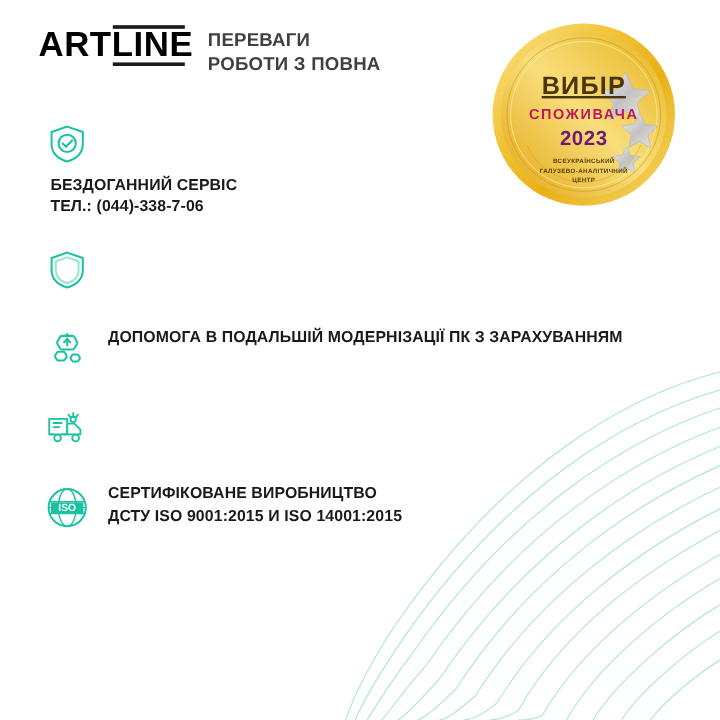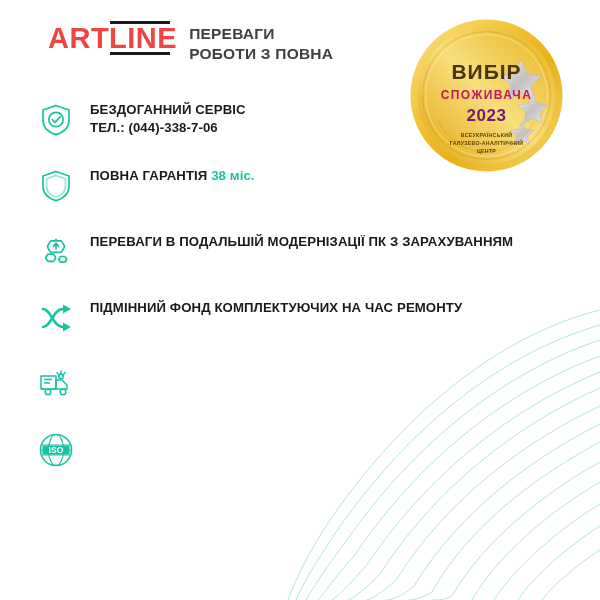--- a/index.html
+++ b/index.html
@@ -35,24 +35,23 @@
     display: flex;
     align-items: flex-start;
     gap: 12px;
   }
   .logo {
     position: relative;
     font-family: "Liberation Sans", sans-serif;
     font-weight: bold;
     font-size: 29px;
     letter-spacing: 0.5px;
-    color: #ef4444;
+    color: #000000;
     line-height: 1;
     padding-top: 2px;
-    margin-left: 16px;
   }
   .logo .bar-top,
   .logo .bar-bottom {
     position: absolute;
     left: 62px;
     width: 60px;
     height: 3px;
     background: #1a1a1a;
   }
   .logo .bar-top { top: -1px; }
@@ -77,20 +76,21 @@
   }
   .badge-text-vybir {
     position: absolute;
     left: 0; right: 0;
     top: 42px;
     text-align: center;
     font-weight: bold;
     font-size: 21px;
     color: #4a3408;
     letter-spacing: 1px;
+    text-decoration: underline;
   }
   .badge-text-spozh {
     position: absolute;
     left: 0; right: 0;
     top: 70px;
     text-align: center;
     font-weight: bold;
     font-size: 12px;
     color: #be185d;
     letter-spacing: 1.4px;
@@ -143,21 +143,21 @@
     padding-top: 3px;
     font-weight: bold;
     font-size: 13.2px;
     line-height: 1.38;
     color: #1a1a1a;
     letter-spacing: 0.1px;
   }
   .feature .txt .accent { color: #19c3a0; }
   .feature .txt .line2 { display: block; }
 
-  .f1 { margin-top: 2px; }
+  .f1 { margin-top: 2px; flex-direction: column; }
   .f-iso .txt { padding-top: 1px; }
 </style>
 </head>
 <body>
 
 <div class="page">
 
   <svg class="swoosh" viewBox="0 0 330 330">
     <g fill="none" stroke="#8fd9c8" stroke-width="0.9" opacity="0.75">
       <path d="M330 40 C 250 60, 150 120, 60 250 C 40 280, 25 310, 18 330"></path>
@@ -247,54 +247,38 @@
       </div>
     </div>
 
     <div class="feature">
       <div class="ico">
         <svg width="34" height="34" viewBox="0 0 34 34" fill="none" stroke="#19c3a0" stroke-width="1.7">
           <path d="M17 2.5 L30 7 v10 c0 7.5 -5.6 12.4 -13 14.6 C9.6 29.4 4 24.5 4 17 V7 Z"></path>
           <path d="M17 6.5 L26.5 9.8 v7.2 c0 5.6 -4.1 9.4 -9.5 11.1 -5.4 -1.7 -9.5 -5.5 -9.5 -11.1 V9.8 Z" opacity="0.45"></path>
         </svg>
       </div>
-      <div class="txt">
-        <span>ПОВНА ГАРАНТІЯ </span><span class="accent">38 міс.</span>
-      </div>
     </div>
 
     <div class="feature">
       <div class="ico">
         <svg width="34" height="34" viewBox="0 0 34 34" fill="none" stroke="#19c3a0" stroke-width="1.7" stroke-linejoin="round">
           <path d="M14 3 h6 v3.4 h4.2 l-1.6 3.2 2.6 2.6 3.2 -1.6 V17 h-3.4 v4.2 l-3.2 -1.6 -2.6 2.6 1.6 3.2 H14 v-3.4 H9.8 l1.6 -3.2 -2.6 -2.6 -3.2 1.6 V14 h3.4 V9.8 L12.2 11.4 14.8 8.8 13.2 5.6 Z" opacity="0"></path>
           <path d="M17 3.2 l2.1 2.6 h-4.2 Z" fill="#19c3a0" stroke="none"></path>
           <path d="M12.6 5.9 h8.8 a1.8 1.8 0 0 1 1.6 1 l2.2 3.8 a1.8 1.8 0 0 1 0 1.8 l-2.2 3.8 a1.8 1.8 0 0 1 -1.6 1 h-8.8 a1.8 1.8 0 0 1 -1.6 -1 L8.8 12.5 a1.8 1.8 0 0 1 0 -1.8 l2.2 -3.8 a1.8 1.8 0 0 1 1.6 -1 Z"></path>
           <path d="M17 8.2 v5.6 M14.4 11.3 L17 8.4 l2.6 2.9" stroke-linecap="round"></path>
           <path d="M9.6 19.2 h4.2 a1.6 1.6 0 0 1 1.4 0.9 l1.1 1.9 a1.6 1.6 0 0 1 0 1.6 l-1.1 1.9 a1.6 1.6 0 0 1 -1.4 0.9 H9.6 a1.6 1.6 0 0 1 -1.4 -0.9 l-1.1 -1.9 a1.6 1.6 0 0 1 0 -1.6 l1.1 -1.9 a1.6 1.6 0 0 1 1.4 -0.9 Z"></path>
           <path d="M22 21.5 h3.4 a1.3 1.3 0 0 1 1.1 0.7 l0.9 1.5 a1.3 1.3 0 0 1 0 1.3 l-0.9 1.5 a1.3 1.3 0 0 1 -1.1 0.7 H22 a1.3 1.3 0 0 1 -1.1 -0.7 l-0.9 -1.5 a1.3 1.3 0 0 1 0 -1.3 l0.9 -1.5 a1.3 1.3 0 0 1 1.1 -0.7 Z"></path>
         </svg>
       </div>
       <div class="txt">
-        <span>ПЕРЕВАГИ В ПОДАЛЬШІЙ МОДЕРНІЗАЦІЇ ПК З ЗАРАХУВАННЯМ</span>
-      </div>
-    </div>
-
-    <div class="feature">
-      <div class="ico">
-        <svg width="34" height="30" viewBox="0 0 34 30" fill="none" stroke="#19c3a0" stroke-width="2.6" stroke-linecap="round">
-          <path d="M4 6 C 12 6, 14 24, 24 24"></path>
-          <path d="M4 24 C 12 24, 14 6, 24 6"></path>
-          <polygon points="24,1.5 32,6 24,10.5" fill="#19c3a0" stroke="none"></polygon>
-          <polygon points="24,19.5 32,24 24,28.5" fill="#19c3a0" stroke="none"></polygon>
-        </svg>
-      </div>
-      <div class="txt">
-        <span>ПІДМІННИЙ ФОНД КОМПЛЕКТУЮЧИХ НА ЧАС РЕМОНТУ</span>
-      </div>
-    </div>
+        <span>ДОПОМОГА В ПОДАЛЬШІЙ МОДЕРНІЗАЦІЇ ПК З ЗАРАХУВАННЯМ</span>
+      </div>
+    </div>
+
 
     <div class="feature">
       <div class="ico">
         <svg width="36" height="32" viewBox="0 0 36 32" fill="none" stroke="#19c3a0" stroke-width="1.5" stroke-linejoin="round">
           <path d="M3 8 h15 v13 H3 Z"></path>
           <path d="M18 12 h6 l5 5 v4 h-11 Z"></path>
           <circle cx="10" cy="24" r="2.8"></circle>
           <circle cx="25" cy="24" r="2.8"></circle>
           <path d="M3 21 h4 M13 21 h5 M28 21 h1"></path>
           <path d="M6 11.5 h8 M6 15 h6"></path>
@@ -309,16 +293,20 @@
     <div class="feature f-iso">
       <div class="ico">
         <svg width="36" height="36" viewBox="0 0 36 36">
           <circle cx="18" cy="18" r="15.5" fill="none" stroke="#19c3a0" stroke-width="1.6"></circle>
           <ellipse cx="18" cy="18" rx="7.5" ry="15.5" fill="none" stroke="#19c3a0" stroke-width="1.2"></ellipse>
           <path d="M3.2 13 h29.6 M3.2 23 h29.6 M2.5 18 h31" fill="none" stroke="#19c3a0" stroke-width="1.2"></path>
           <rect x="4.5" y="13.6" width="27" height="9" fill="#19c3a0"></rect>
           <text x="18" y="20.9" text-anchor="middle" font-family="Liberation Sans, sans-serif" font-size="8.6" font-weight="bold" fill="#ffffff">ISO</text>
         </svg>
       </div>
+      <div class="txt">
+        <span>СЕРТИФІКОВАНЕ ВИРОБНИЦТВО</span>
+        <span class="line2">ДСТУ ISO 9001:2015 И ISO 14001:2015</span>
+      </div>
     </div>
 
   </div>
 </div>
 
 </body></html>

